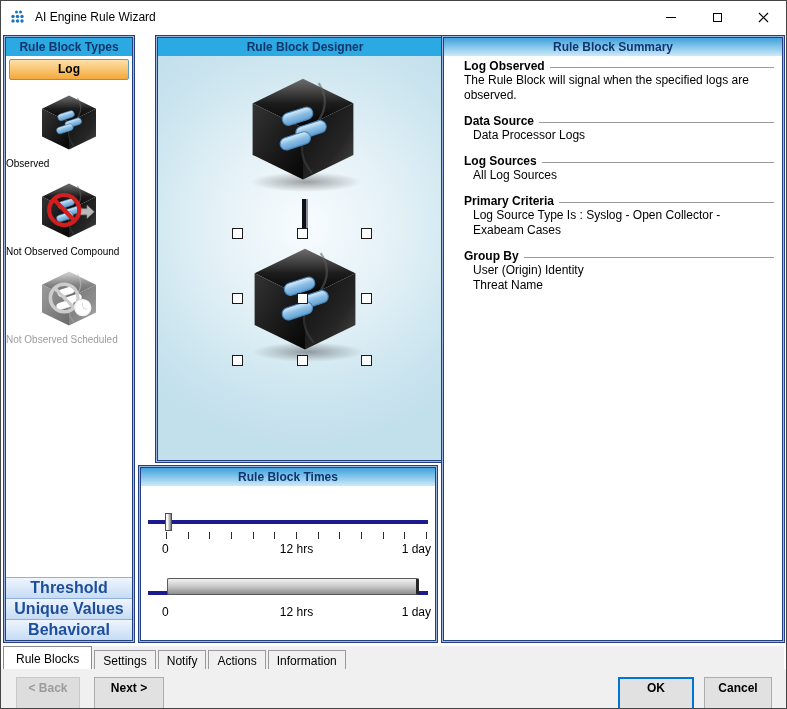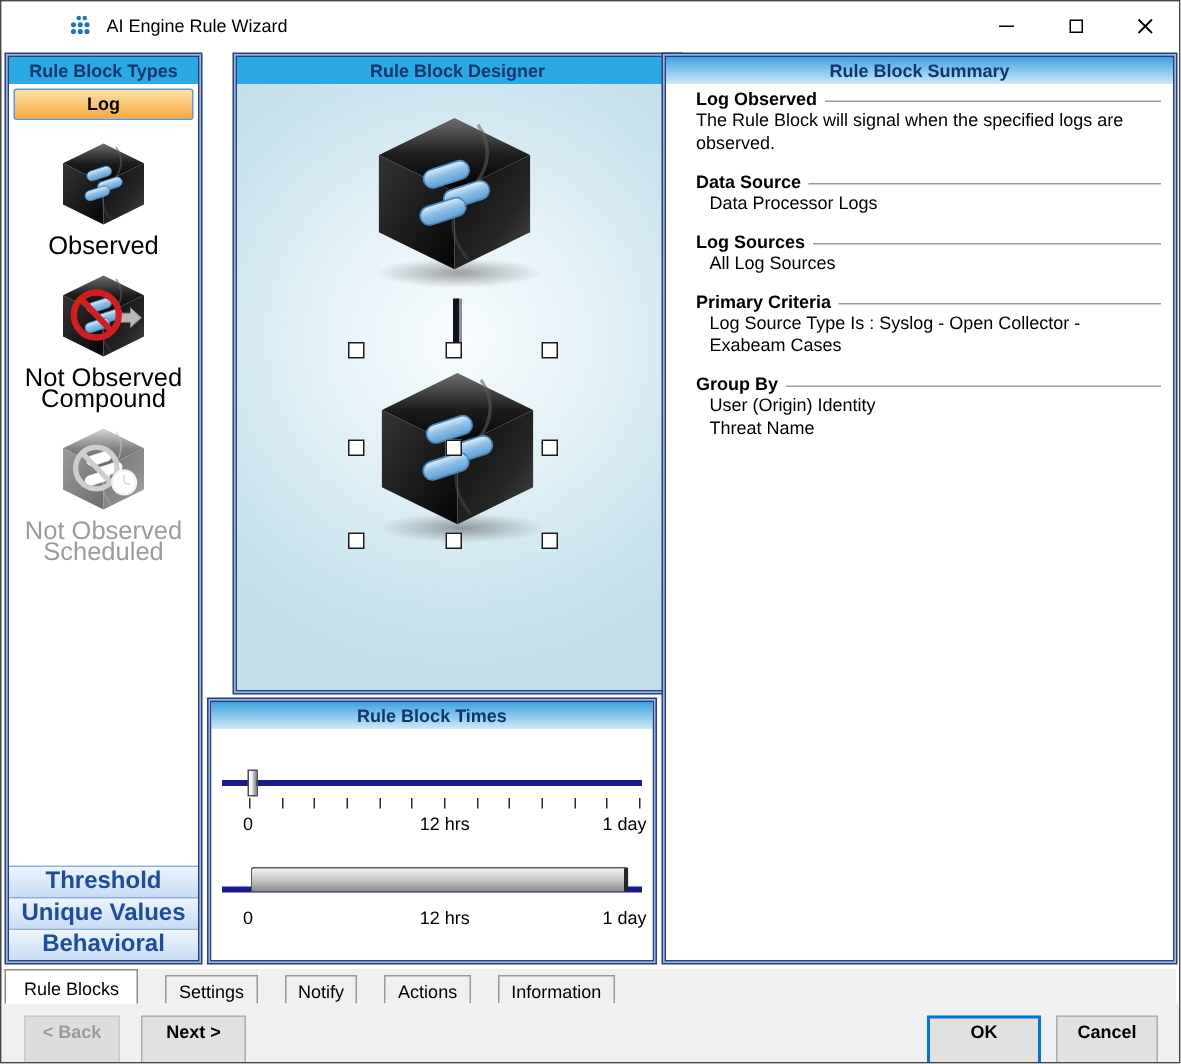--- a/index.html
+++ b/index.html
@@ -4,21 +4,21 @@
 <style>
   * { box-sizing: border-box; margin: 0; padding: 0; }
   html,body { background:#cfcfcf; }
   body { font-family:"Liberation Sans", sans-serif; }
 
   .dialog { position:relative; width:787px; height:709px; background:#fff;
             border:1px solid #454545; overflow:hidden; }
 
   
   .titlebar { position:absolute; left:0; top:0; right:0; height:32px;
-              background:#fff; display:flex; align-items:center;padding-left:36px; }
+              background:#fff; display:flex; align-items:center; }
   .title-icon { margin-left:9px; width:17px; height:17px; }
   .title-text { margin-left:8px; font-size:12px; color:#000; }
   .win-controls { margin-left:auto; display:flex; height:100%; }
   .win-btn { width:46px; height:100%; display:flex; align-items:center; justify-content:center; }
   .glyph-min { width:10px; height:1px; background:#000; }
   .glyph-max { width:9px; height:9px; border:1px solid #000; background:#fff; }
   .glyph-close { width:11px; height:11px; }
 
   
   .panel { position:absolute; background:#fff; border:1px solid #24407e;
@@ -26,21 +26,21 @@
            display:flex; flex-direction:column; }
   .hdr { flex:0 0 18px; height:18px; background:#2aa9e2; color:#12356d;
          font-size:12px; font-weight:700; text-align:center; line-height:18px; }
   .hdr.grad { background:linear-gradient(#3fa2de, #cdeaf8); }
 
   
   .panel-left  { left:4px;  top:36px; width:128px; height:604px; }
   .log-btn { margin:3px; height:21px; border:1px solid #5b9bd5; border-radius:2px;
              background:linear-gradient(#fde0a9, #f5a93c); font-weight:700;
              font-size:12px; text-align:center; line-height:19px; color:#000; }
-  .type-item { margin-top:9px; text-align:center; font-size:17px; color:#000; line-height:14px; }
+  .type-item { margin-top:9px; font-size:10px; color:#000; line-height:14px; }
   .type-item .cube-small { width:60px; height:60px; display:block; margin:0 auto 5px; }
   .type-item.disabled { color:#9c9c9c; }
   .type-item.disabled .cube-small { filter:grayscale(1) brightness(1.7) opacity(.6); }
   .left-spacer { flex:1; }
   .stack-btn { flex:0 0 21px; border-top:1px solid #8fb0dd;
                background:linear-gradient(#eef5fd, #c6dcf4); color:#1d4e9b;
                font-weight:700; font-size:16px; text-align:center; line-height:20px; }
 
   
   .panel-designer { left:156px; top:36px; width:296px; height:424px;justify-content:center; }
@@ -83,21 +83,21 @@
   .sec { margin-bottom:11px; }
   .sec-title { font-weight:700; display:flex; align-items:center; gap:5px; white-space:nowrap; }
   .sec-title::after { content:""; flex:1; height:1px; background:#9c9c9c; margin-top:2px; }
   .sec-line { line-height:15px; padding-left:9px; }
   .sec-line.flush { padding-left:0; }
 
   
   .tabstrip { position:absolute; left:2px; top:645px; right:2px; height:23px;
               display:flex; align-items:flex-end; background:#f0f0f0; }
   .tab { font-size:12px; color:#000; background:#f0f0f0; border:1px solid #9a9a9a;
-         border-bottom:none; padding:3px 8px; margin-right:18px; height:19px; }
+         border-bottom:none; padding:3px 8px; margin-right:2px; height:19px; }
   .tab.active { background:#fff; height:23px; padding:5px 12px; border-color:#8a8a8a; z-index:2; }
 
   
   .bottombar { position:absolute; left:0; right:0; top:668px; bottom:0; background:#f0f0f0; }
   .btn { position:absolute; top:8px; height:35px; font-size:12px; text-align:center;
          line-height:21px; background:#e1e1e1; border:1px solid #adadad; color:#000;font-weight:bold; }
   .btn-back   { left:15px;  width:64px; color:#9b9b9b; background:#dddddd; border-color:#c9c9c9; }
   .btn-next   { left:93px;  width:70px; }
   .btn-ok     { left:617px; width:76px; border:2px solid #0075d7; line-height:19px; }
   .btn-cancel { left:703px; width:68px; }

